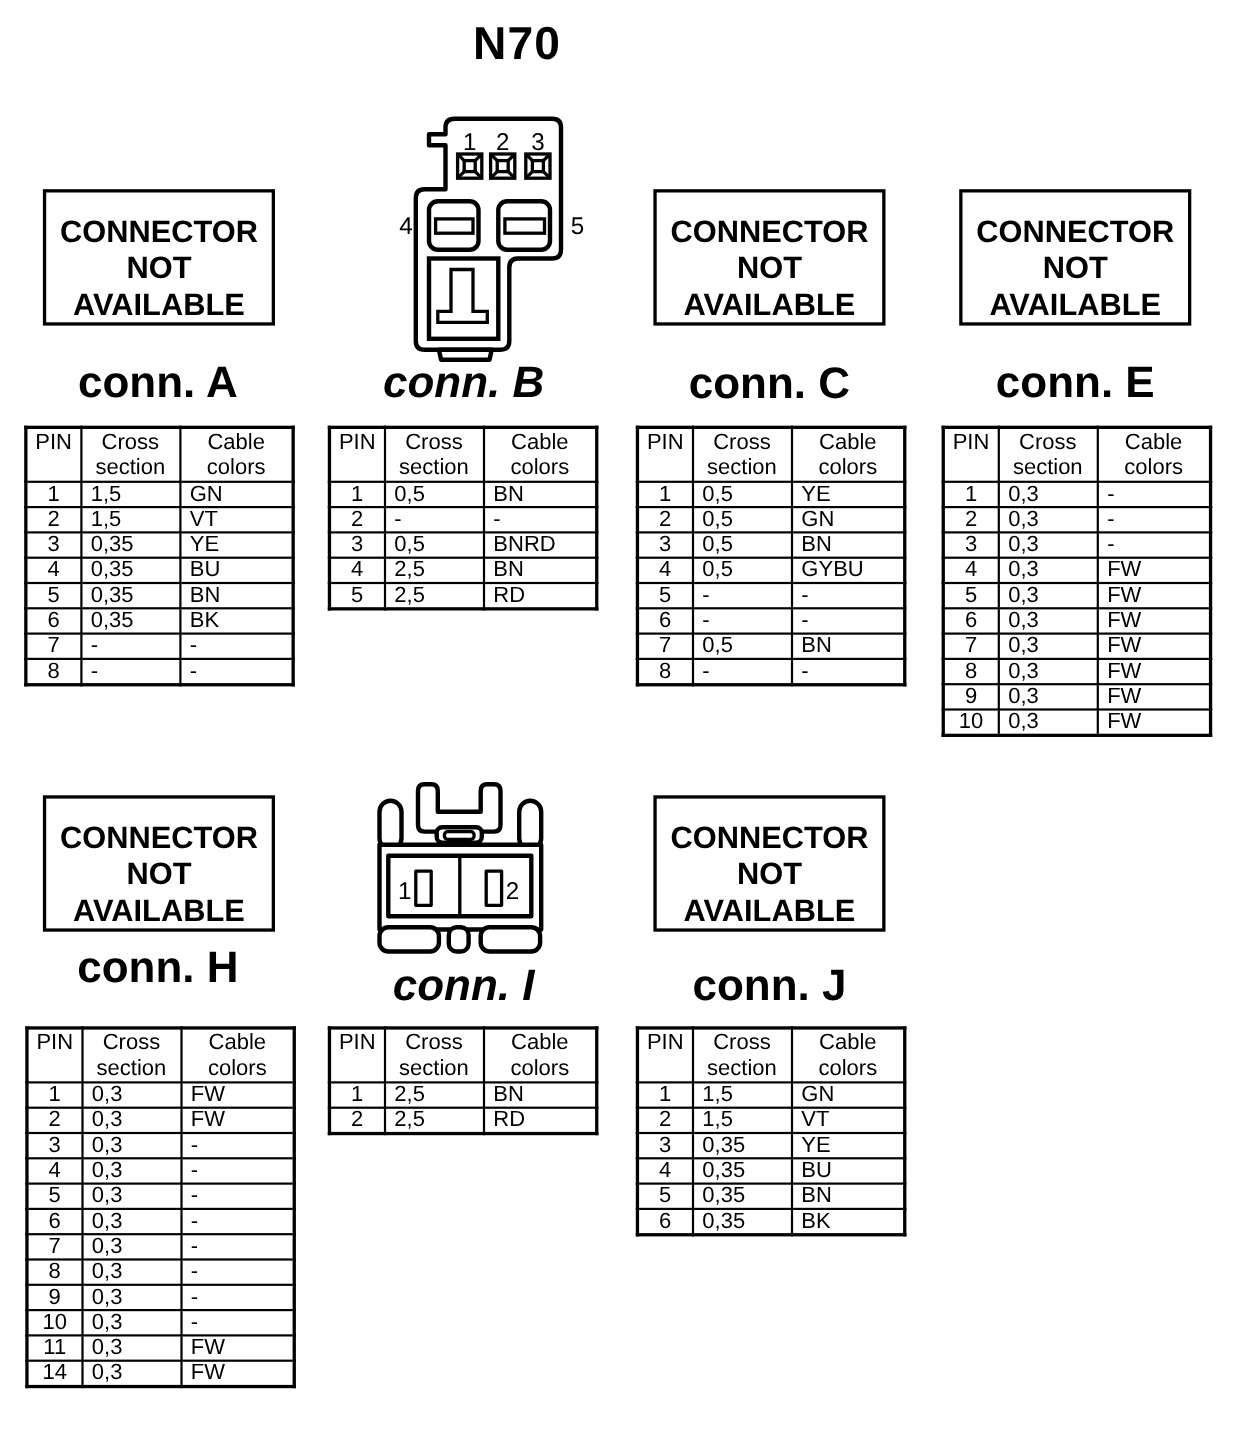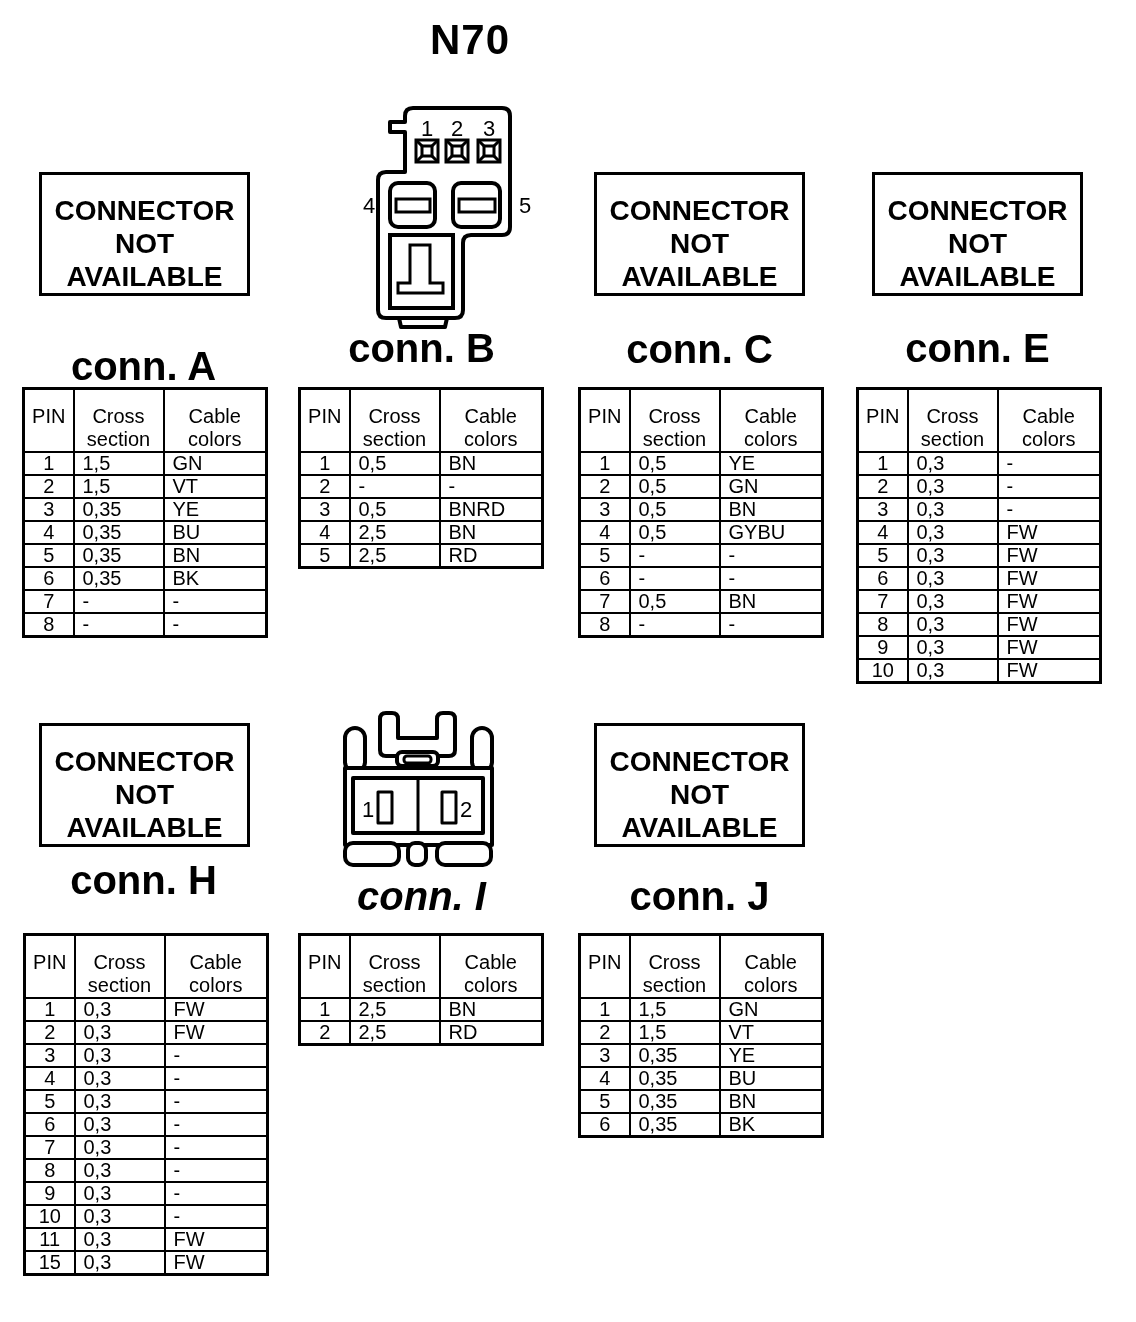--- a/index.html
+++ b/index.html
@@ -21,30 +21,30 @@
   .conn-label{
     font-size:40px;font-weight:bold;text-align:center;width:243px;height:46px;
   }
   table.pin{
     border-collapse:collapse;table-layout:fixed;background:#fff;
     border:3px solid #000;font-size:20px;
   }
   table.pin th,table.pin td{border:2px solid #000;overflow:hidden;white-space:nowrap;}
   table.pin th{
     font-weight:normal;text-align:center;vertical-align:top;
-    height:45px;padding:15px 0 0 0;line-height:23px;white-space:normal;
+    height:45px;padding:1px 0 0 0;line-height:23px;white-space:normal;
   }
   table.pin td{height:21px;padding:0;line-height:21px;}
   table.pin td.c0{text-align:center;}
   table.pin td.c1,table.pin td.c2{text-align:left;padding-left:8px;}
   svg text{font-family:"Liberation Sans",sans-serif;}
   
   #box-a{left:39px;top:172px;} #box-c{left:594px;top:172px;} #box-e{left:872px;top:172px;}
   #box-h{left:39px;top:723px;} #box-j{left:594px;top:723px;}
-  #label-a{left:22px;top:326px;margin-top:18px;} #label-b{left:299px;top:326px;width:245px;}
+  #label-a{left:22px;top:326px;} #label-b{left:299px;top:326px;width:245px;font-style:italic;}
   #label-c{left:578px;top:327px;} #label-e{left:856px;top:326px;}
   #label-h{left:22px;top:858px;} #label-i{left:299px;top:874px;width:245px;font-style:italic;}
   #label-j{left:578px;top:874px;}
   #table-a{left:22px;top:387px;} #table-b{left:298px;top:387px;}
   #table-c{left:578px;top:387px;} #table-e{left:856px;top:387px;}
   #table-h{left:23px;top:933px;} #table-i{left:298px;top:933px;}
   #table-j{left:578px;top:933px;}
   #drawing-b{left:358px;top:103px;} #drawing-i{left:340px;top:706px;}
 </style>
 </head>
@@ -431,21 +431,21 @@
         <td class="c0">10</td>
         <td class="c1">0,3</td>
         <td class="c2">-</td>
       </tr>
       <tr>
         <td class="c0">11</td>
         <td class="c1">0,3</td>
         <td class="c2">FW</td>
       </tr>
       <tr>
-        <td class="c0">15</td>
+        <td class="c0">14</td>
         <td class="c1">0,3</td>
         <td class="c2">FW</td>
       </tr>
     </tbody>
 </table>
 
 <table class="abs pin" id="table-i">
   <colgroup>
       <col style="width:50px">
       <col style="width:90px">

